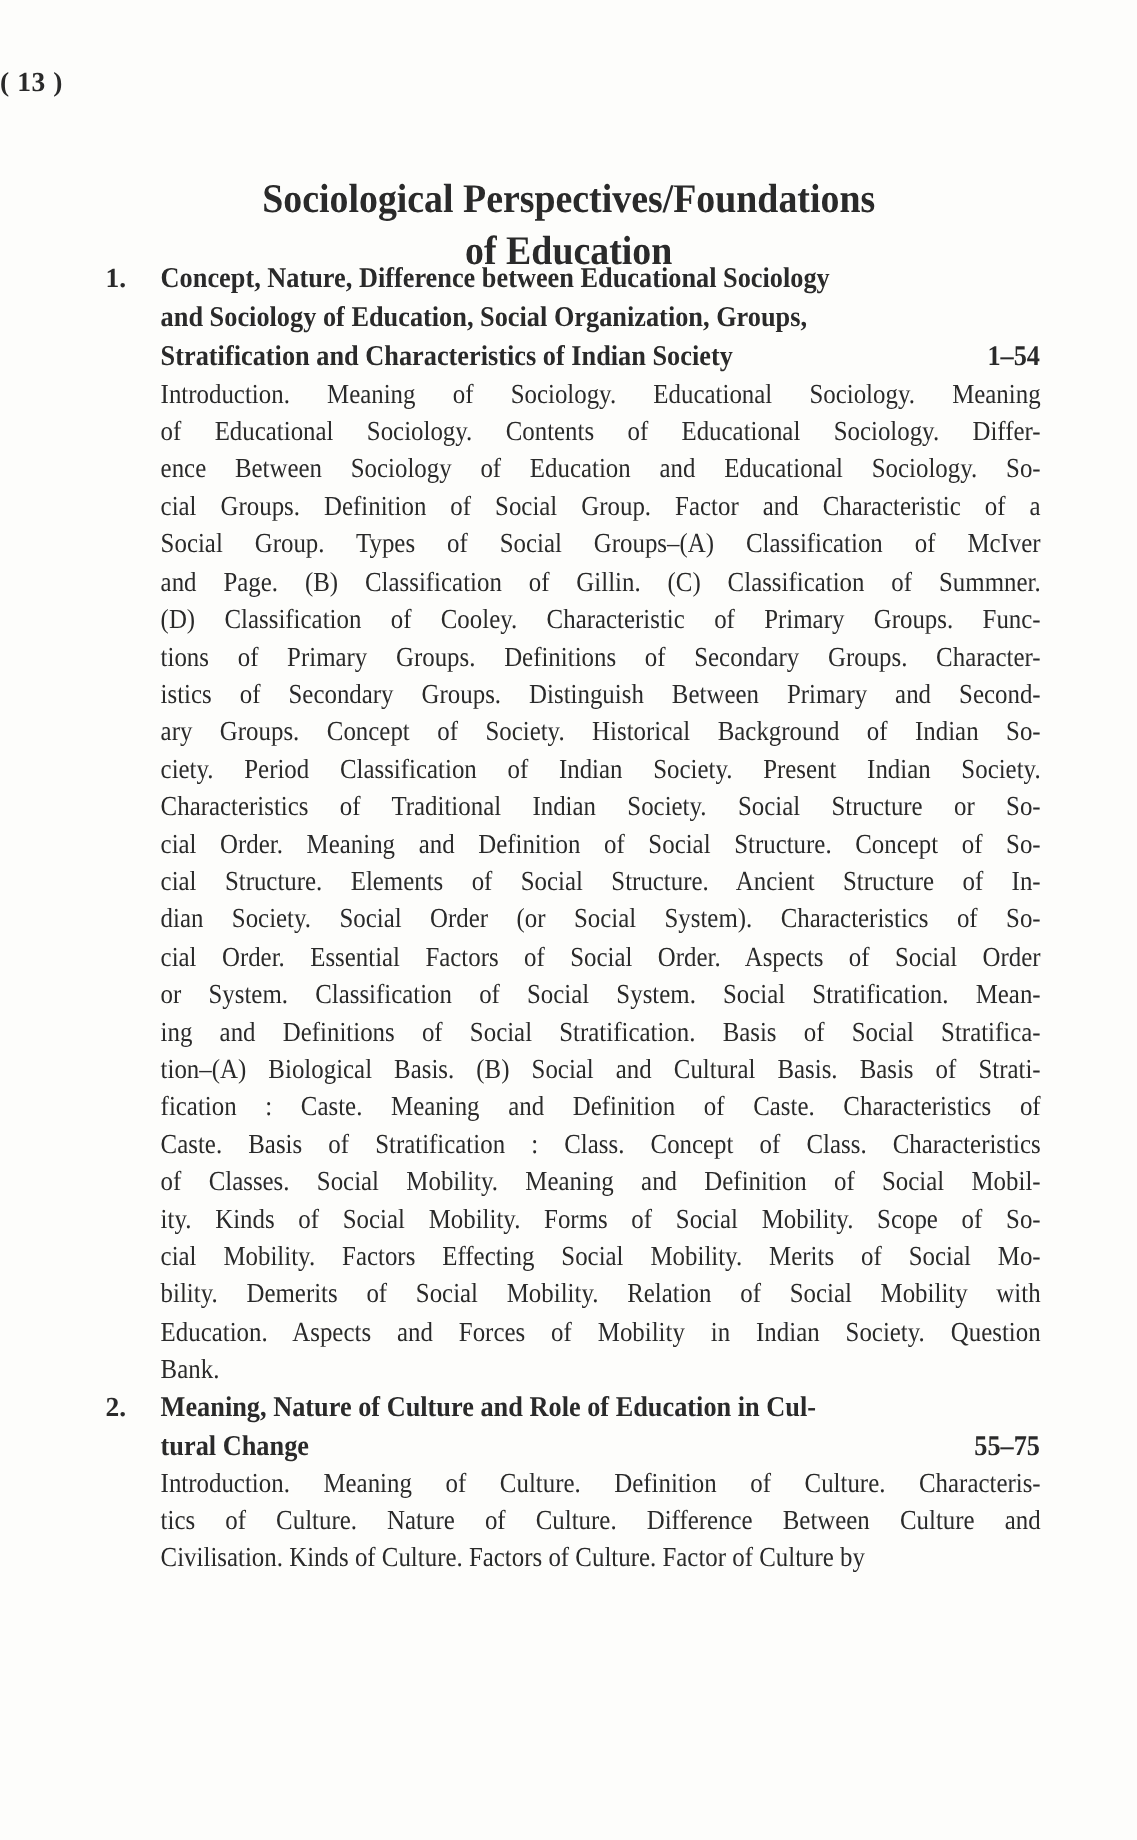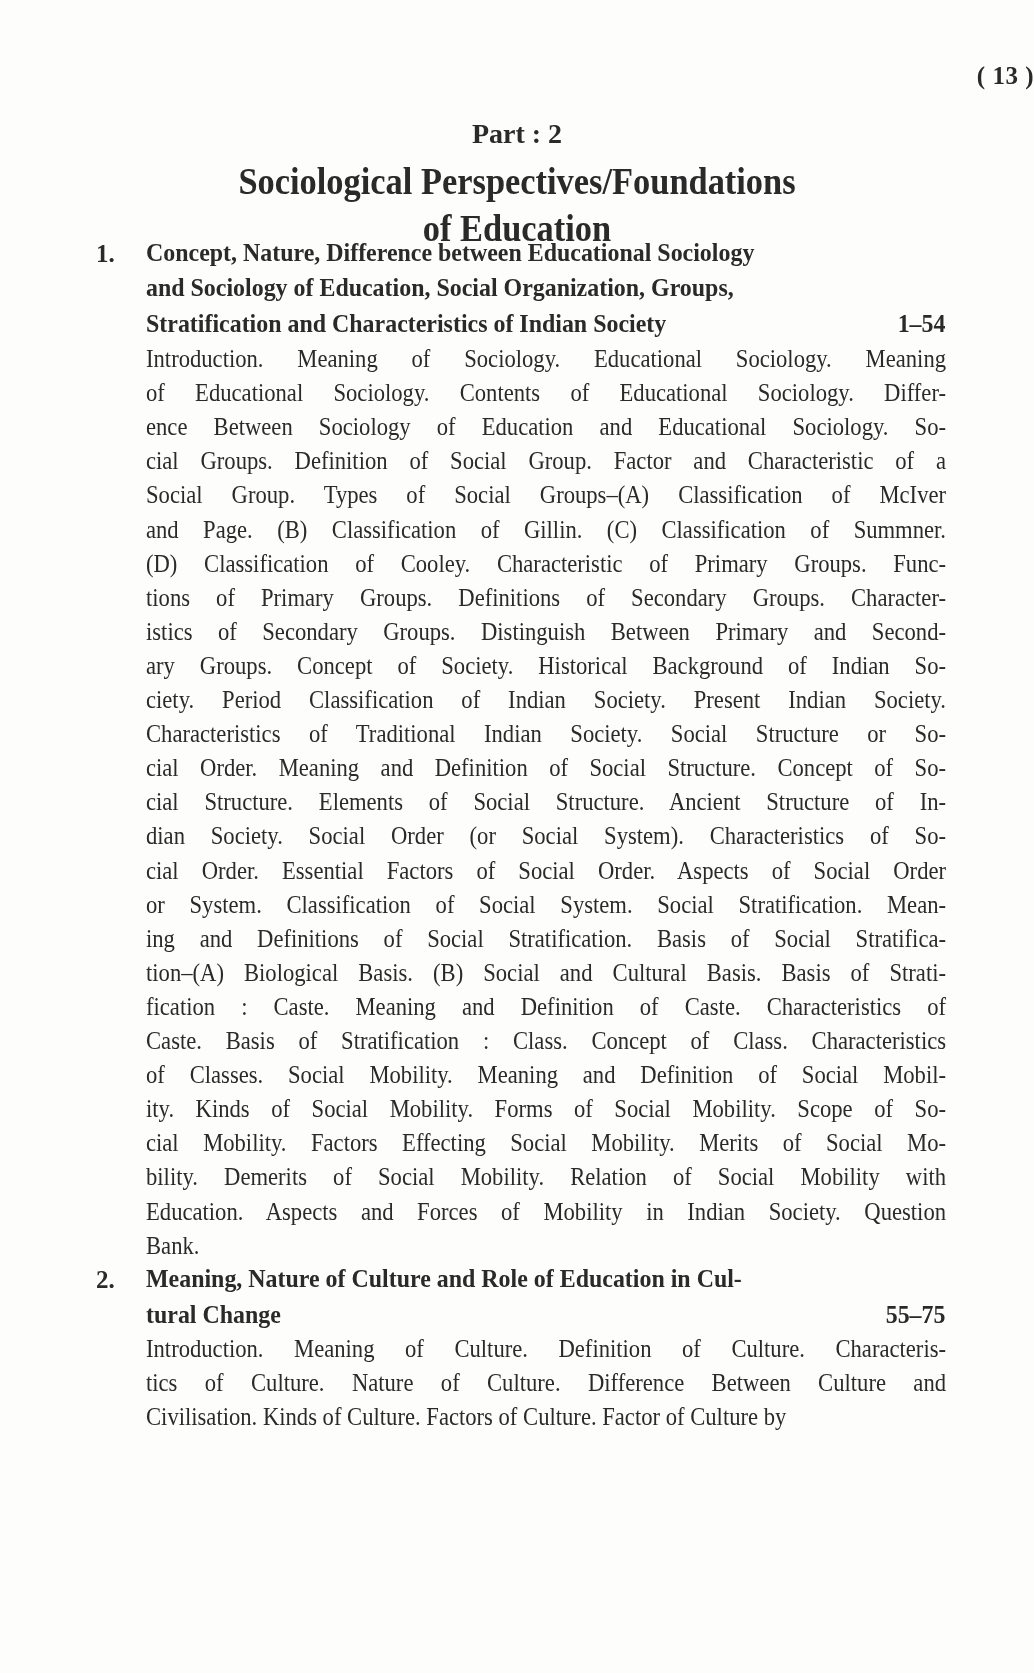--- a/index.html
+++ b/index.html
@@ -20,21 +20,21 @@
       left: 0;
       top: 0;
       width: 1034px;
       height: 1673px;
     }
     .page-number {
       position: absolute;
       top: 62px;
       left: 0;
       width: 1034px;
-      text-align: right;
+      text-align: left;
       font-size: 25px;
       font-weight: bold;
       letter-spacing: 0.5px;
     }
     .part-label {
       position: absolute;
       top: 118px;
       left: 0;
       width: 1034px;
       text-align: center;
@@ -90,21 +90,20 @@
     .body-line.last {
       text-align-last: left;
     }
   </style>
 </head>
 <body>
 
 <div class="page">
 
   <div class="page-number">( 13 )</div>
-  <div class="part-label">Part : 2</div>
   <div class="title-line l1">Sociological Perspectives/Foundations</div>
   <div class="title-line l2">of Education</div>
 
   <div>
     <div class="entry-number" style="top:240px;">1.</div>
     <div class="heading-line wide" style="top:238px;">
       <span>Concept, Nature, Difference between Educational Sociology</span>
     </div>
     <div class="heading-line wide" style="top:273px;">
       <span>and Sociology of Education, Social Organization, Groups,</span>

